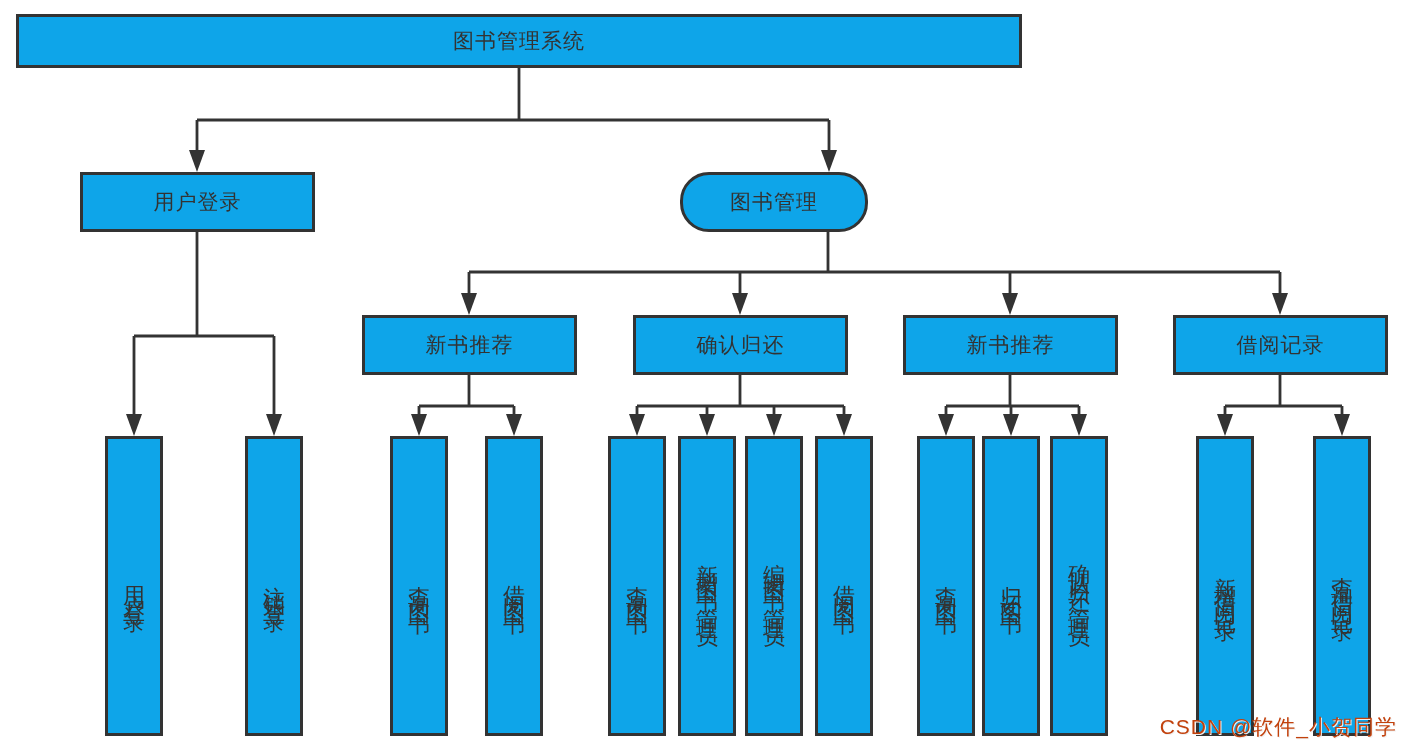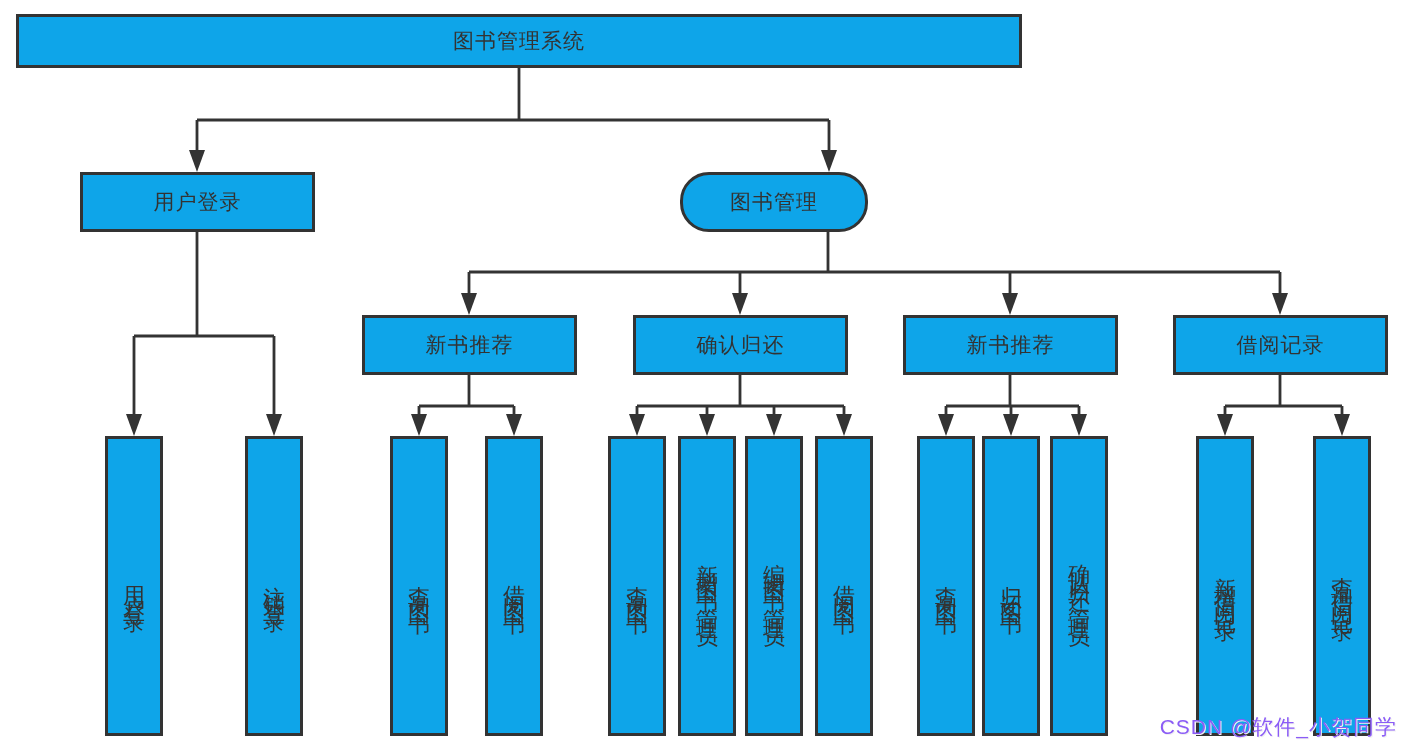--- a/index.html
+++ b/index.html
@@ -39,21 +39,21 @@
     writing-mode: vertical-rl;
     text-orientation: mixed;
     letter-spacing: 9px;
     white-space: nowrap;
   }
   .watermark {
     position: absolute;
     right: 8px;
     bottom: 6px;
     font-size: 21px;
-    color: #8b5cf6;
+    color: #c2410c;
     letter-spacing: 1px;
     text-shadow: 1px 1px 0 #f0f0f0;
   }
 </style>
 </head>
 <body>
 
 <div class="stage">
 
   <svg class="wires" viewBox="0 0 1405 747" aria-hidden="true">

